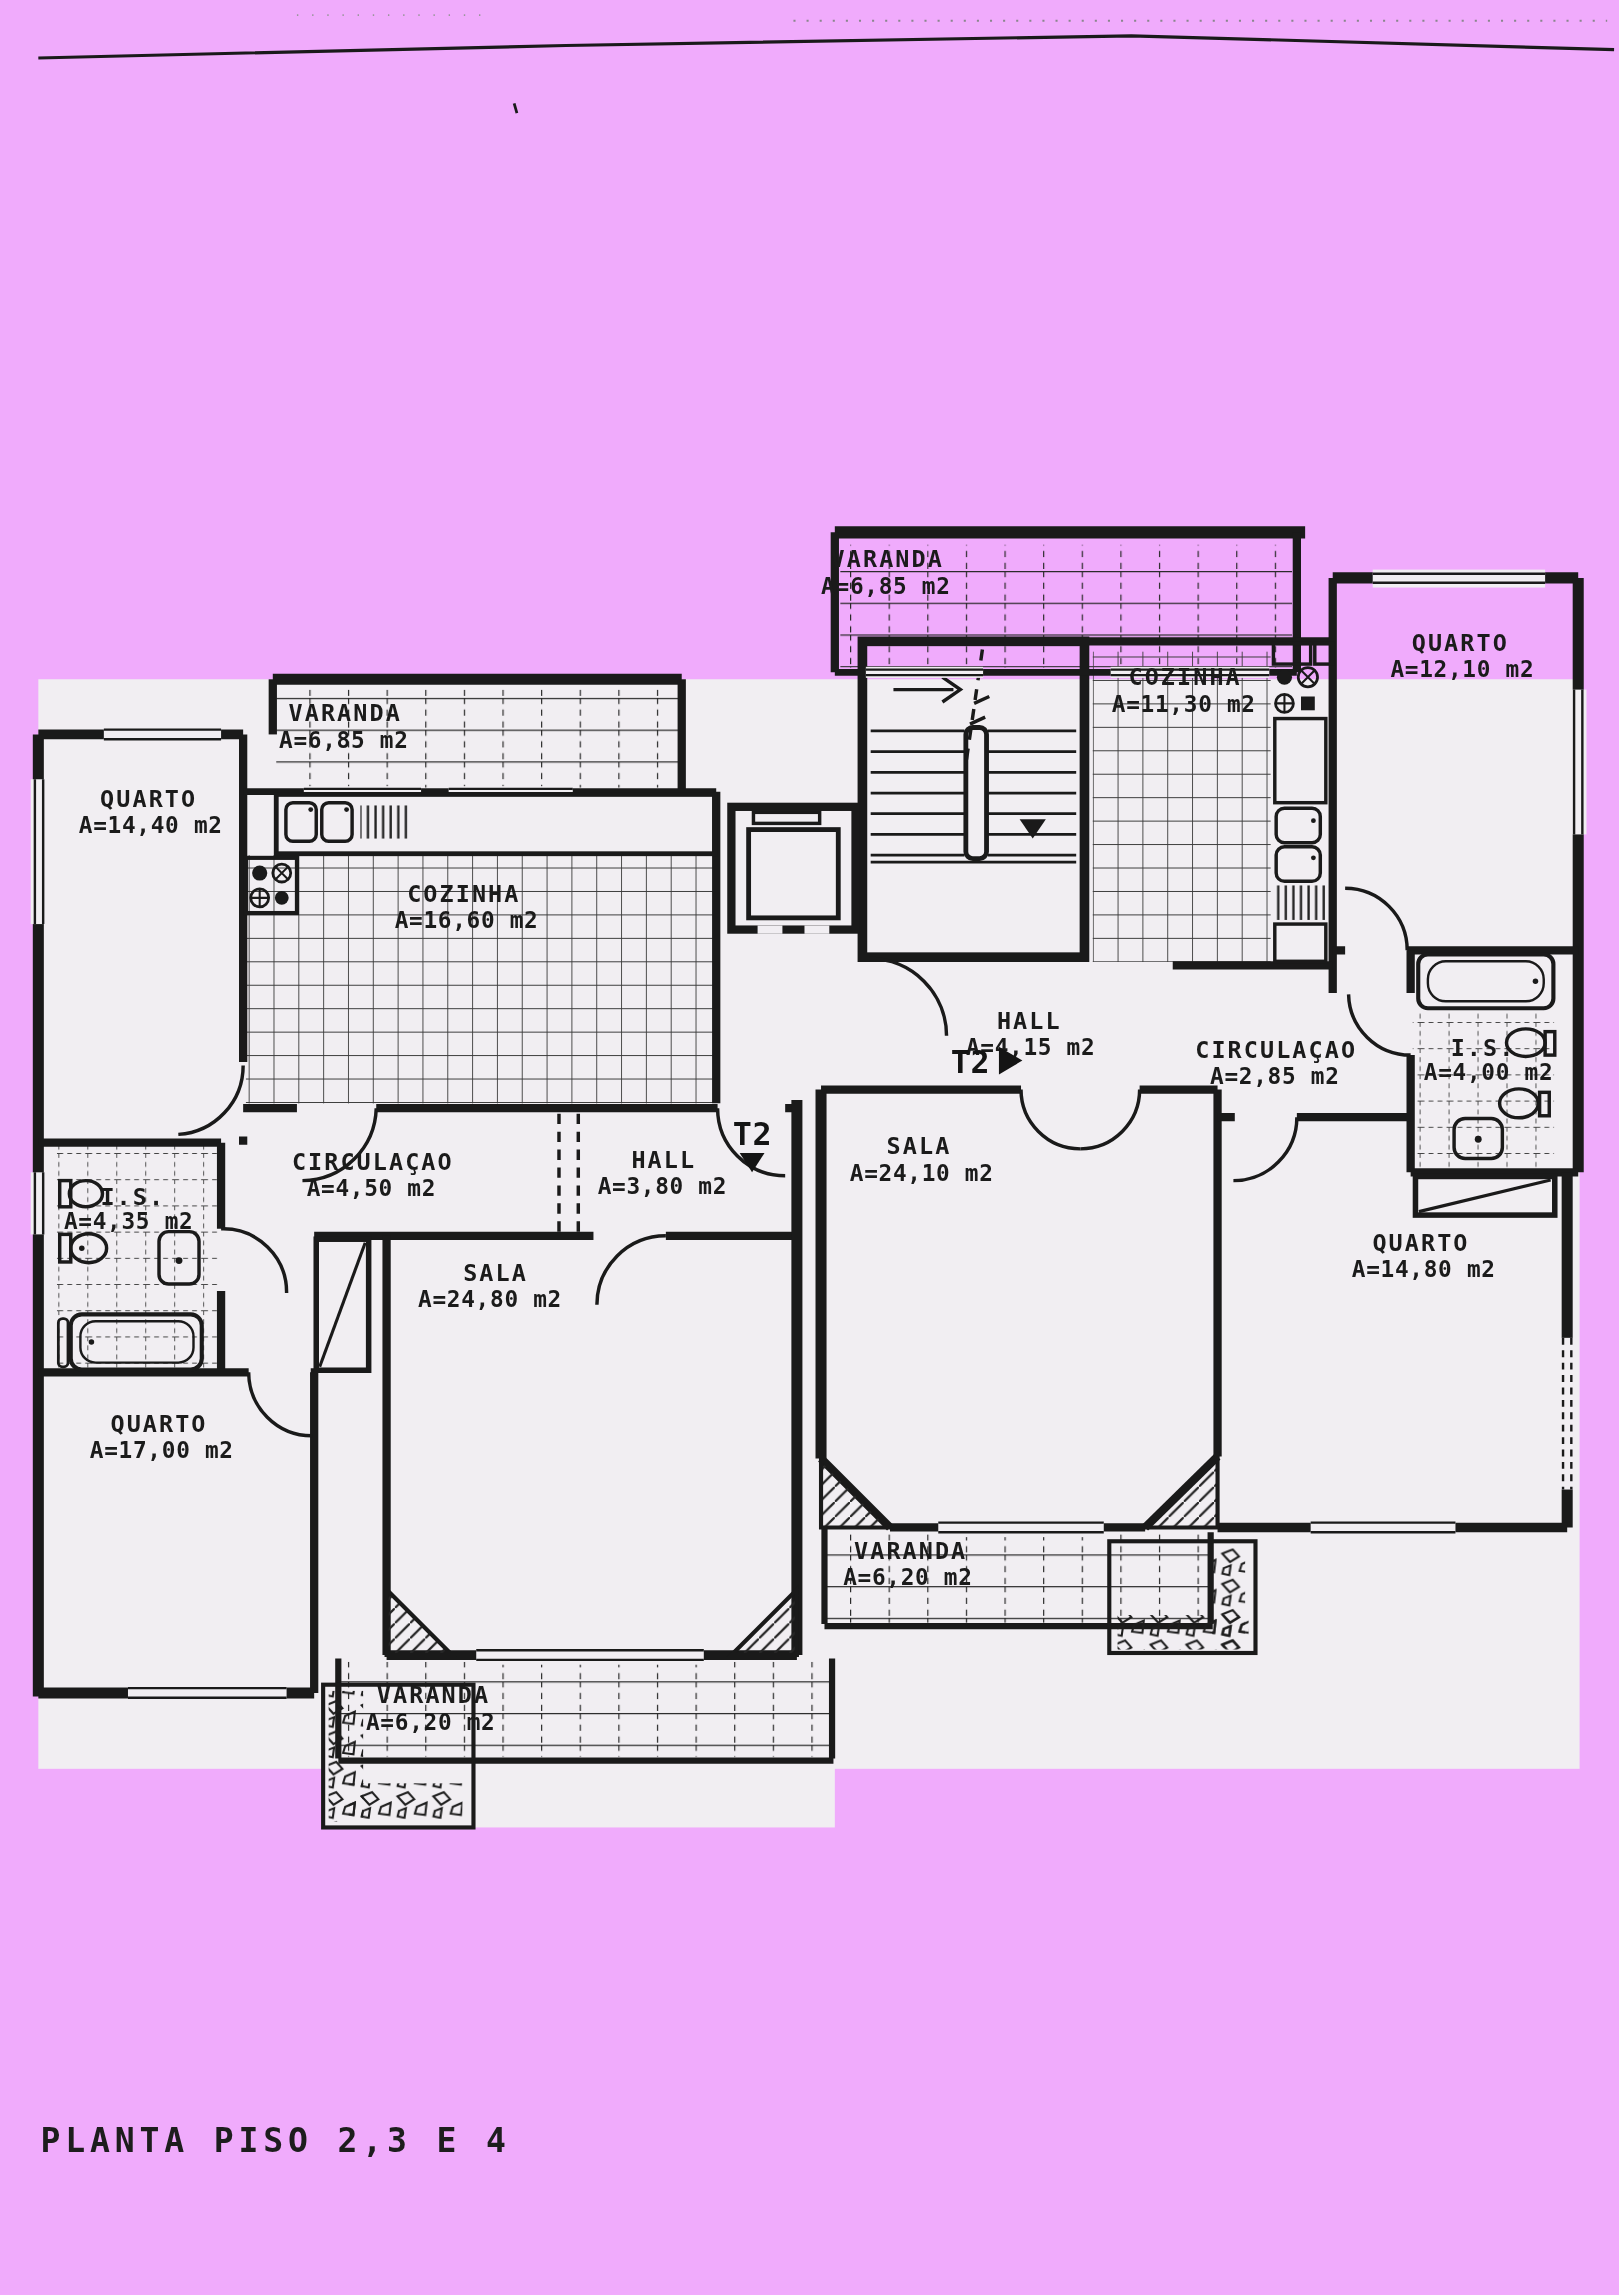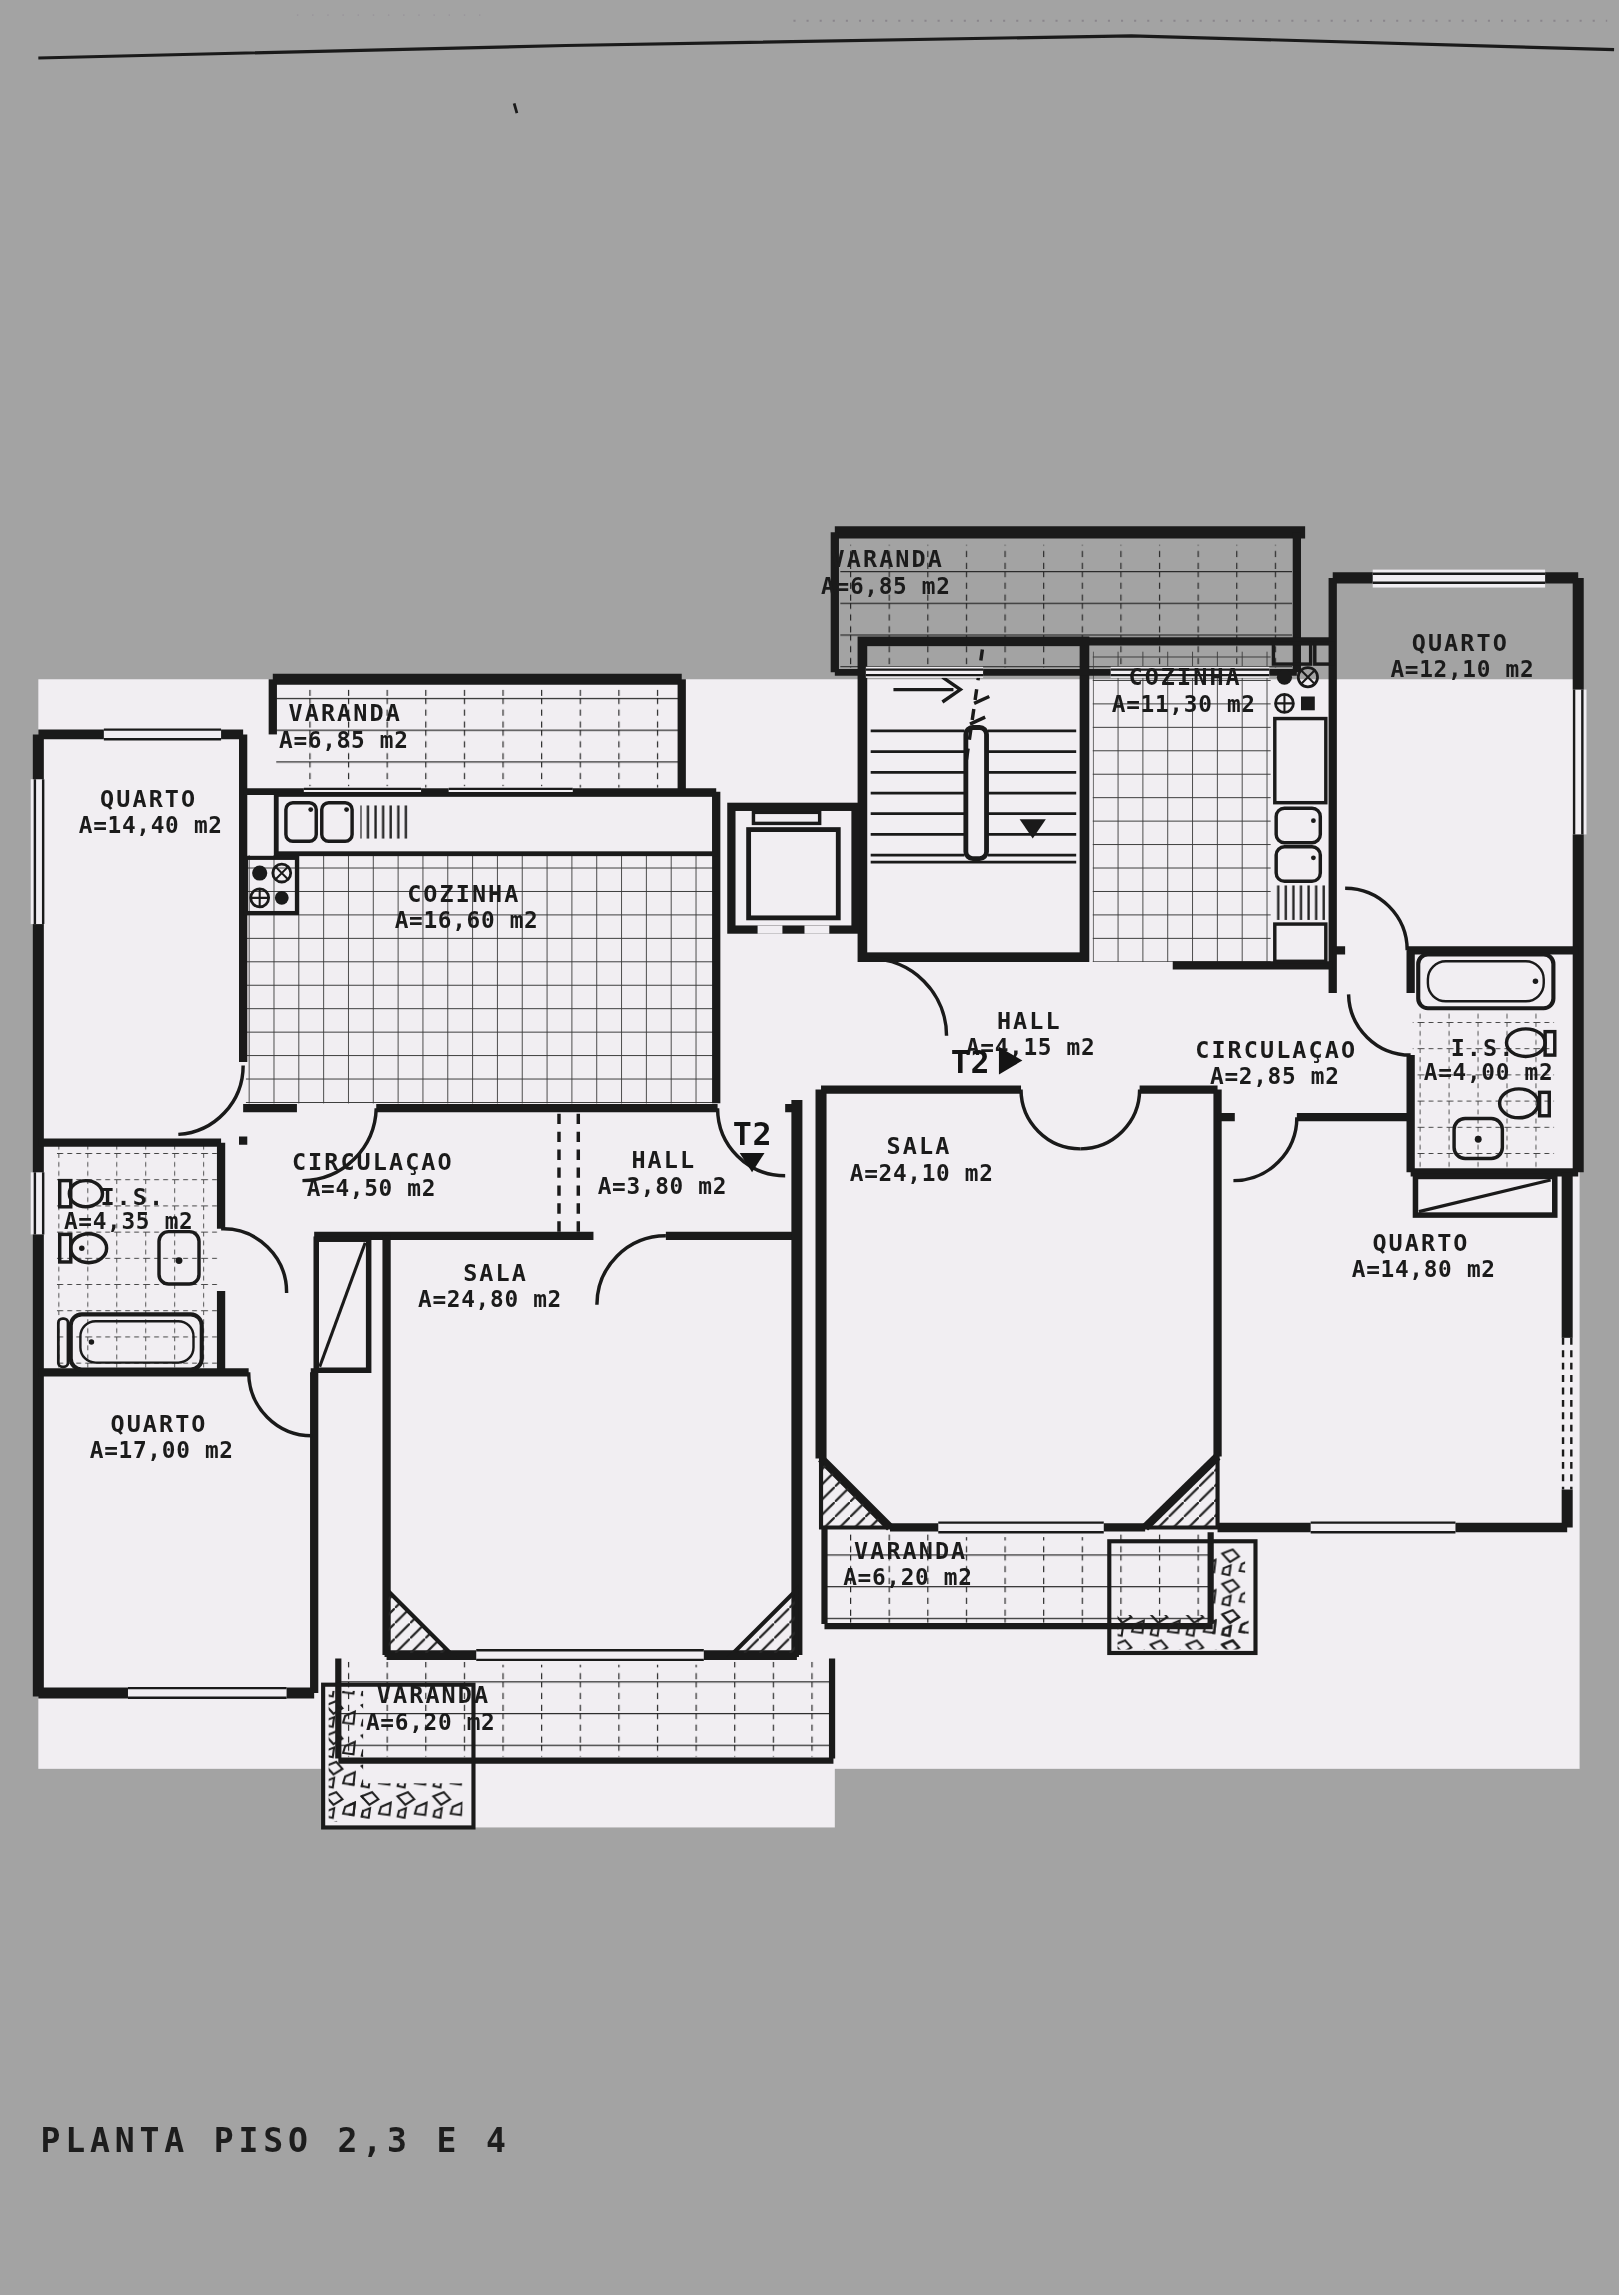--- a/index.html
+++ b/index.html
@@ -1,16 +1,16 @@
 <!DOCTYPE html>
 <html style="font-size:11px"><head>
 <meta charset="utf-8">
 <style>
   html,body{margin:0;padding:0;background:#d8d5d9;}
-  .page{position:relative;width:1620px;height:2295px;background:#a3a3a3;overflow:hidden;
+  .page{position:relative;width:1620px;height:2295px;background:#f0abfc;overflow:hidden;
         font-family:"DejaVu Sans Mono", monospace;}
   svg{position:absolute;inset:0;display:block;}
   .ink{stroke:#1a1a1a;fill:none;}
   .rn{font:700 34px "DejaVu Sans Mono", monospace;fill:#1b1b1b;letter-spacing:3px;}
   .ra{font:700 33px "DejaVu Sans Mono", monospace;fill:#1b1b1b;letter-spacing:1px;}
   .t2{font:700 46px "DejaVu Sans Mono", monospace;fill:#141414;letter-spacing:1px;}
   .title{font:700 48px "DejaVu Sans Mono", monospace;fill:#1d1d1d;letter-spacing:7px;}
   .roomfill{fill:#f1eef2;stroke:none;}
 </style>
 </head>

